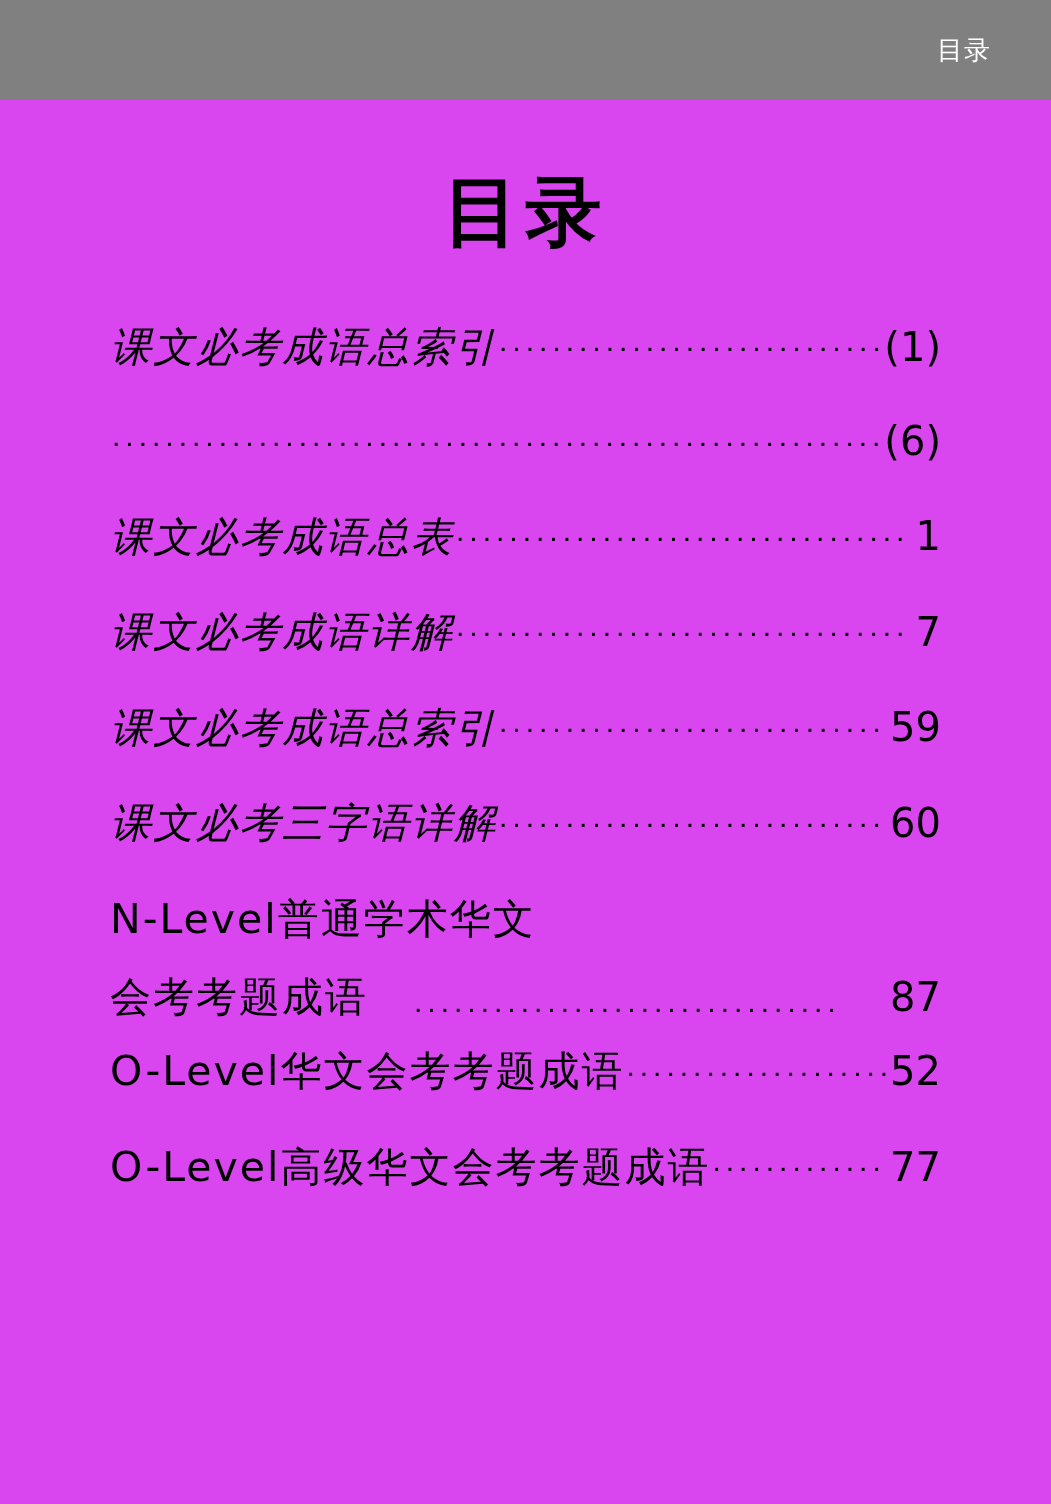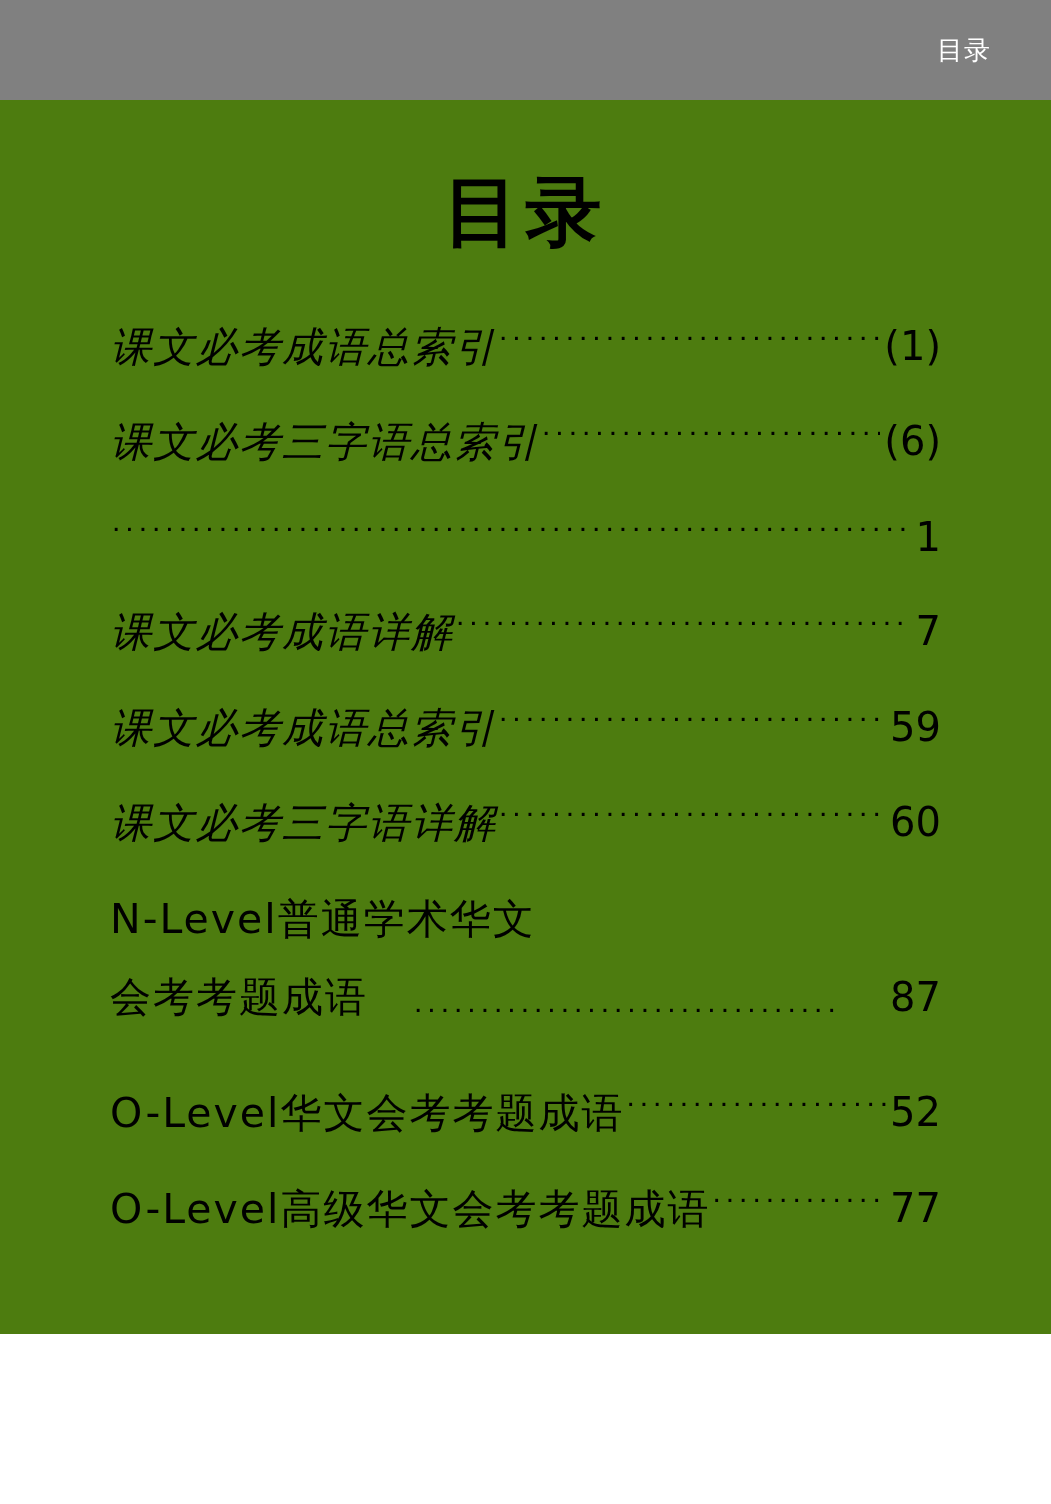--- a/index.html
+++ b/index.html
@@ -10,23 +10,23 @@
   body {
     width: 1051px;
     height: 1504px;
     font-family: "Liberation Sans", sans-serif;
     color: #000000;
     overflow: hidden;
     position: relative;
   }
   .page {
     width: 1051px;
-    height: 1334px;
+    height: 1504px;
     position: relative;
-    background: #4d7c0f;
+    background: #d946ef;
     box-sizing: border-box;
   }
   .header-bar {
     width: 100%;
     height: 100px;
     background: #808080;
     display: flex;
     align-items: center;
     justify-content: flex-end;
     box-sizing: border-box;
@@ -52,29 +52,29 @@
     margin-bottom: 56px;
     color: #000000;
   }
   .toc {
     margin: 0;
     padding: 0;
     list-style: none;
   }
   .toc-entry {
     display: flex;
-    align-items: flex-start;
+    align-items: center;
     margin-bottom: 43px;
     font-size: 40px;
     line-height: 1.28;
     color: #000000;
   }
   .toc-entry.two-line {
     display: block;
-    margin-bottom: 64px;
+    margin-bottom: 22px;
   }
   .entry-label {
     font-family: "DejaVu Serif", "Liberation Serif", serif;
     font-style: italic;
     white-space: nowrap;
     font-size: 41px;
     letter-spacing: 2px;
   }
   .entry-label.latin {
     font-style: normal;
@@ -126,26 +126,26 @@
 
     <ul class="toc">
 
       <li class="toc-entry">
         <span class="entry-label">课文必考成语总索引</span>
         <span class="dots">........................................................................................................</span>
         <span class="page-num">(1)</span>
       </li>
 
       <li class="toc-entry">
-        <span class="entry-label">课文必考三字语总索引</span>
         <span class="dots">........................................................................................................</span>
         <span class="page-num">(6)</span>
       </li>
 
       <li class="toc-entry">
+        <span class="entry-label">课文必考成语总表</span>
         <span class="dots">........................................................................................................</span>
         <span class="page-num">1</span>
       </li>
 
       <li class="toc-entry">
         <span class="entry-label">课文必考成语详解</span>
         <span class="dots">........................................................................................................</span>
         <span class="page-num">7</span>
       </li>
 

